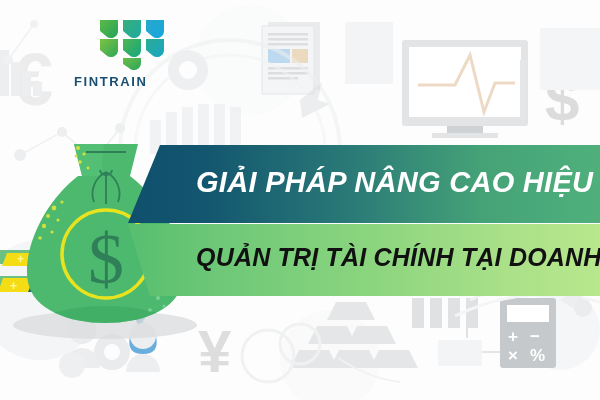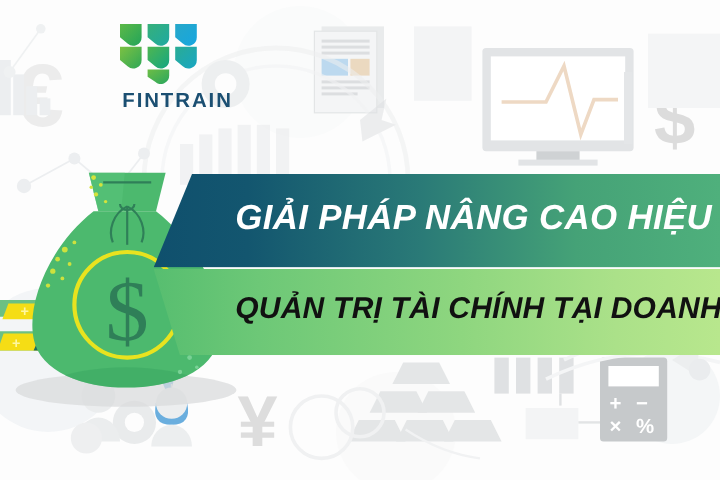--- a/index.html
+++ b/index.html
@@ -11,22 +11,22 @@
   #stage{position:absolute;inset:0;width:600px;height:400px;overflow:hidden;background:#fdfdfd;}
 
   
   .bg{position:absolute;inset:0;pointer-events:none;}
   .bgsvg{position:absolute;left:0;top:0;}
 
   
   .logo-wrap{position:absolute;left:74px;top:18px;width:120px;height:80px;}
   .logo-mark{position:absolute;left:24px;top:0;width:70px;height:52px;}
   .logo-text{
-    position:absolute;left:0;top:56px;width:120px;text-align:right;
-    font-size:17px;font-weight:bold;letter-spacing:1.6px;color:#1b4f72;
+    position:absolute;left:0;top:56px;width:120px;text-align:left;
+    font-size:13px;font-weight:bold;letter-spacing:1.6px;color:#1b4f72;
     font-family:"Liberation Sans",sans-serif;
   }
 
   
   .banner{position:absolute;display:flex;align-items:center;}
   .banner-top{
     left:120px;top:145px;width:480px;height:78px;
     background:linear-gradient(90deg,#0f4f6d 0%,#13566f 18%,#2a7a77 48%,#45a277 75%,#4fb07c 100%);
     clip-path:polygon(40px 0,480px 0,480px 78px,8px 78px);
   }

